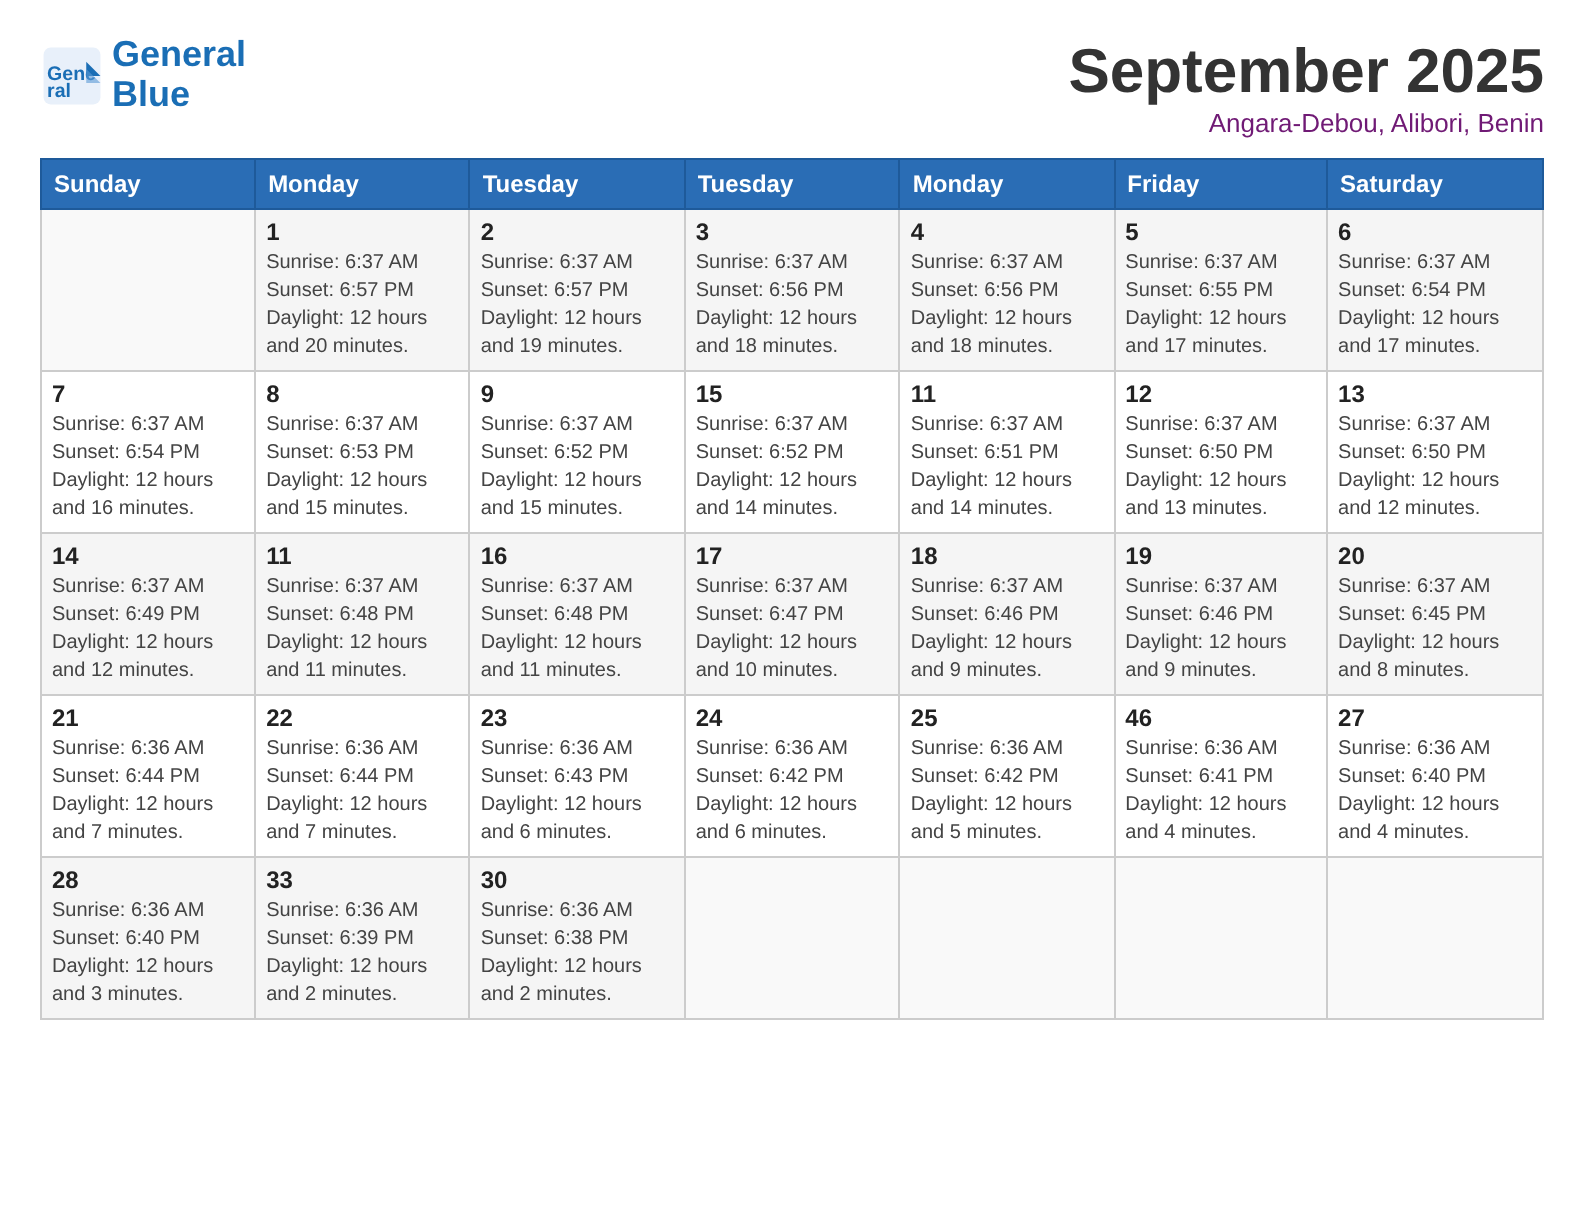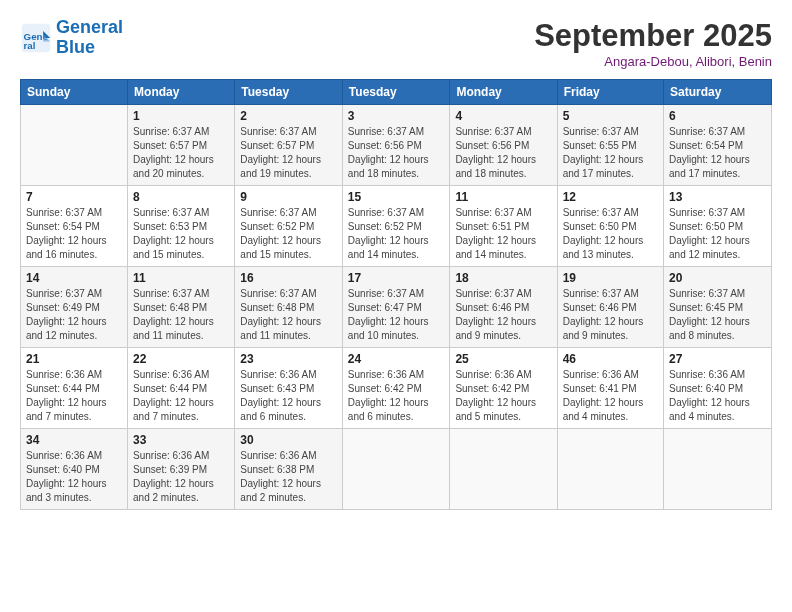--- a/index.html
+++ b/index.html
@@ -329,21 +329,21 @@
           <td>
             <span class="day-num">27</span>
             <div class="day-info" style="white-space: pre-line;">Sunrise: 6:36 AM
 Sunset: 6:40 PM
 Daylight: 12 hours
 and 4 minutes.</div>
           </td>
         </tr>
         <tr class="row-shade">
           <td>
-            <span class="day-num">34</span>
+            <span class="day-num">28</span>
             <div class="day-info" style="white-space: pre-line;">Sunrise: 6:36 AM
 Sunset: 6:40 PM
 Daylight: 12 hours
 and 3 minutes.</div>
           </td>
           <td>
             <span class="day-num">33</span>
             <div class="day-info" style="white-space: pre-line;">Sunrise: 6:36 AM
 Sunset: 6:39 PM
 Daylight: 12 hours

